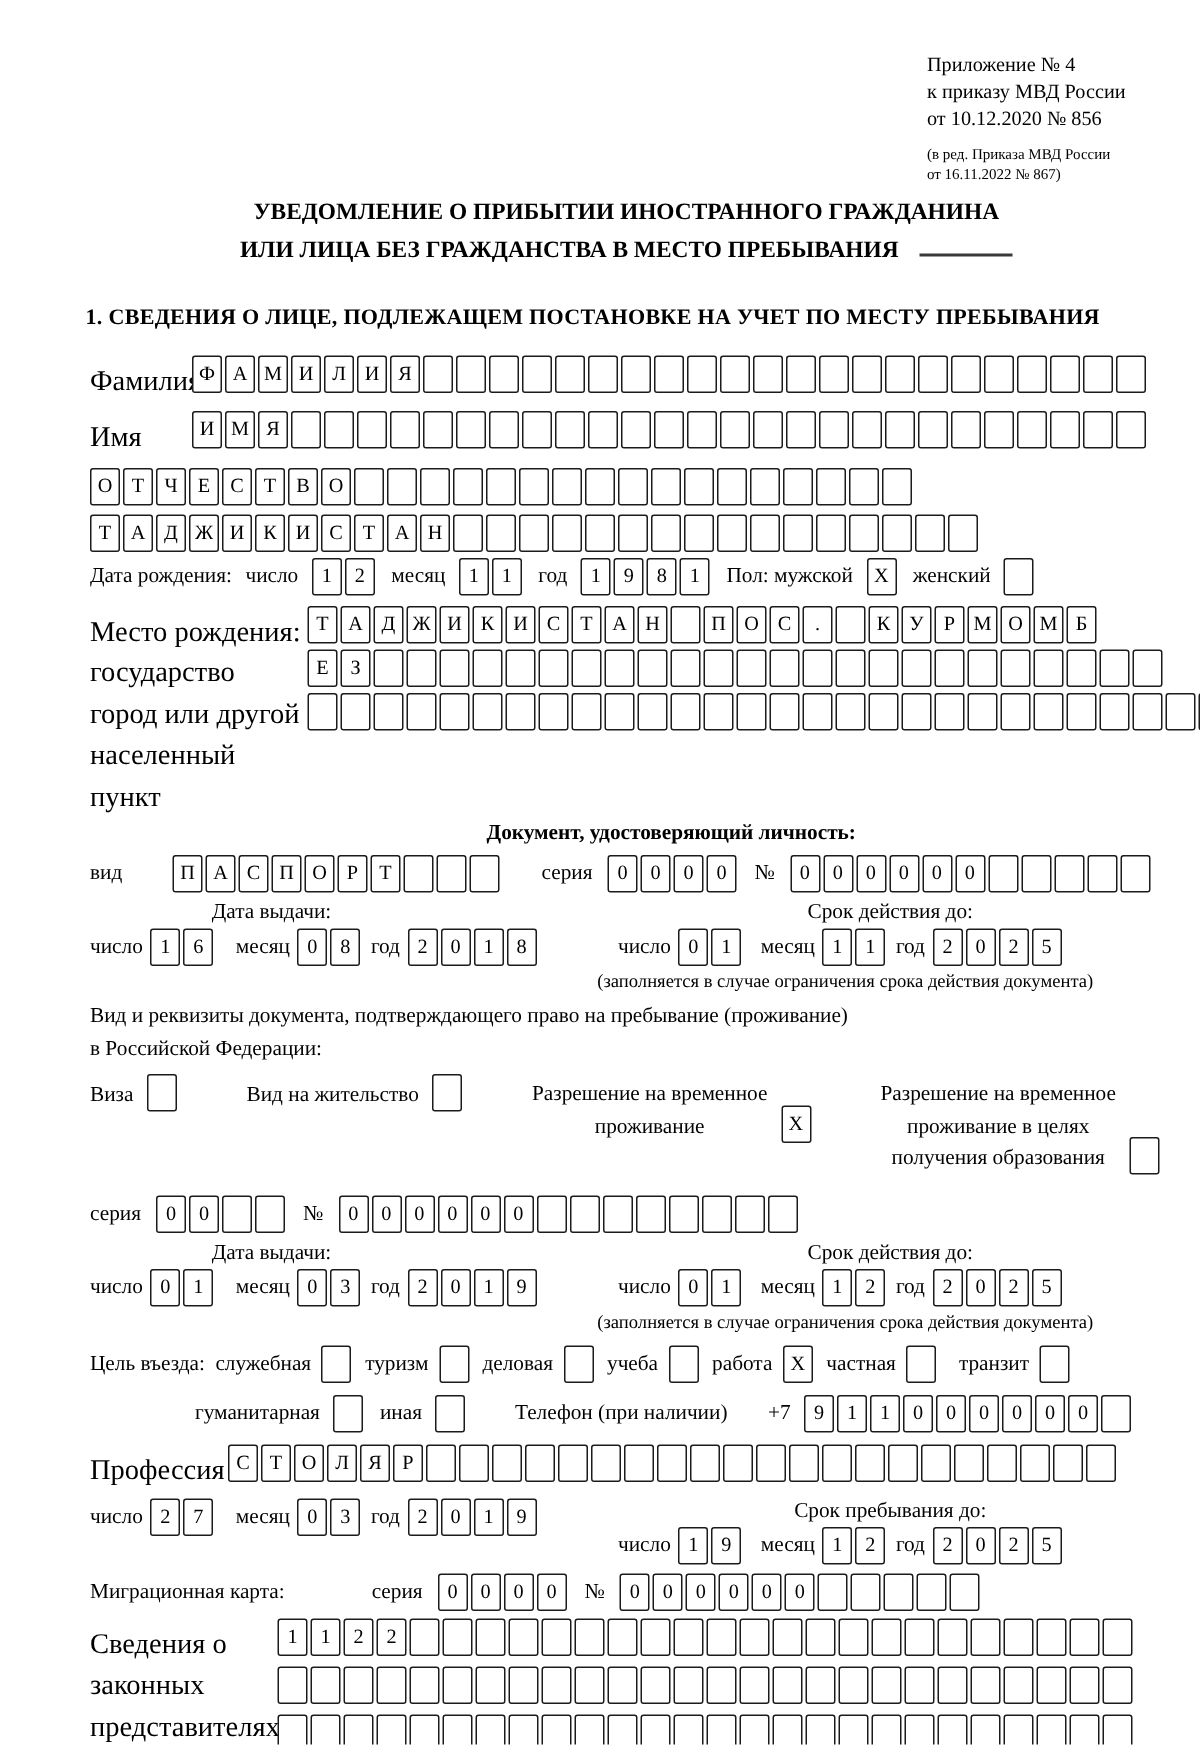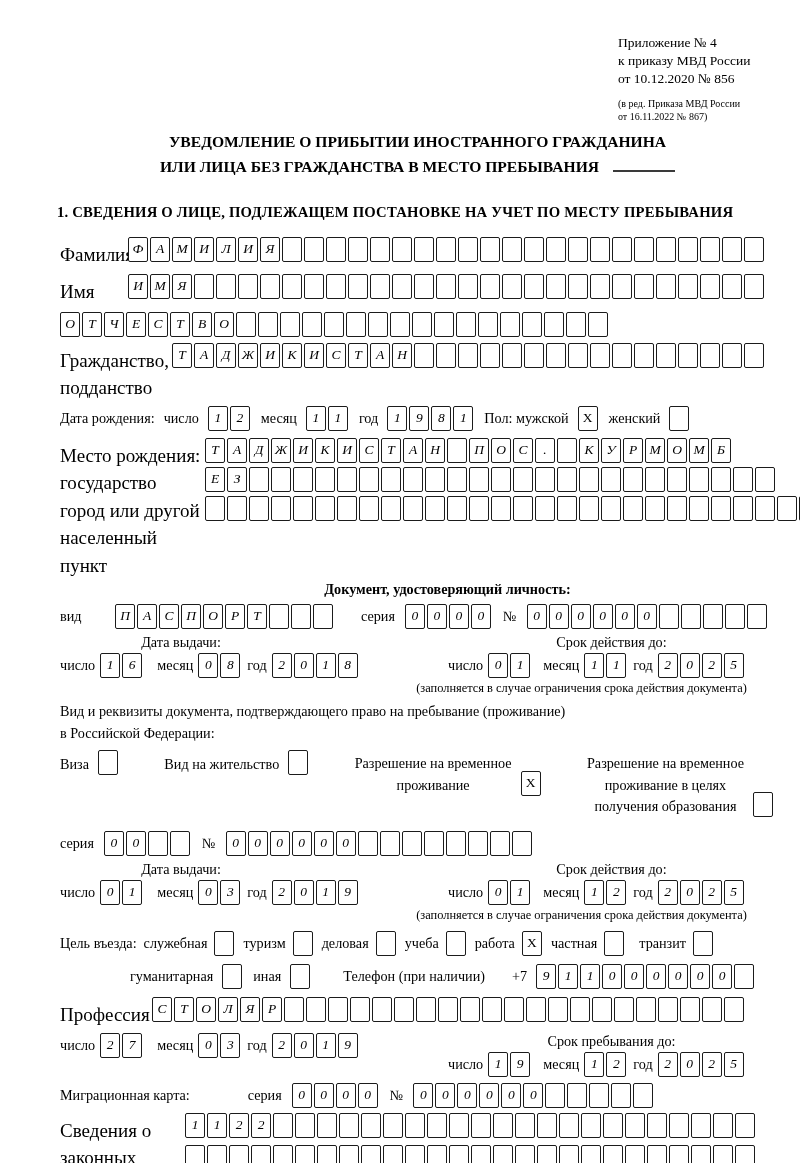--- a/index.html
+++ b/index.html
@@ -12,36 +12,36 @@
   .revision{margin-left:558px;font-size:10px;line-height:1.35;margin-top:8px;}
   .forma{text-align:right;font-weight:bold;font-size:14.5px;margin:20px 8px 6px 0;letter-spacing:.4px;}
 
   .title{text-align:center;font-weight:bold;font-size:15.6px;line-height:1.6;margin-top:6px;}
   .blank-line{display:inline-block;width:62px;border-bottom:2.2px solid #3a3a3a;height:.85em;margin-left:14px;}
   .sec-heading{font-weight:bold;font-size:14.7px;margin:24px 0 16px -3px;letter-spacing:.2px;white-space:nowrap;}
 
   
   .frow{display:flex;align-items:flex-start;margin-bottom:6px;}
   .flabel{font-size:19px;line-height:1.45;flex:none;padding-top:4px;}
-  .cells{white-space:nowrap;flex:none;line-height:0;font-style:italic;}
+  .cells{white-space:nowrap;flex:none;line-height:0;}
   .cell{display:inline-block;box-sizing:border-box;width:20px;height:25px;border:1.7px solid #1b1b1b;
         border-radius:2px;margin-right:2px;text-align:center;font-size:13.5px;line-height:21px;
         vertical-align:top;background:#fff;}
   .cellrow{margin-bottom:4px;line-height:0;white-space:nowrap;}
 
   .w68{width:68px;} .w112{width:112px;} .w145{width:145px;} .w92{width:92px;} .w125{width:125px;}
 
   
   .inl{display:flex;align-items:flex-start;column-gap:6px;font-size:14.2px;}
   .inl .lbl{padding-top:4px;white-space:nowrap;}
   .dgroup{display:flex;align-items:flex-start;column-gap:5px;font-size:14.2px;}
   .dgroup .lbl{padding-top:4px;}
 
   
-  .dates{display:flex;margin:4px 0 2px 0;gap:36px;}
+  .dates{display:flex;margin:4px 0 2px 0;}
   .dcol-l{width:352px;flex:none;}
   .dcol-r{flex:1;}
   .dheading{text-align:center;font-size:14.2px;margin-bottom:2px;}
   .dcol-l .dheading{margin-right:110px;}
   .dnote{font-size:12.4px;text-align:center;margin-top:3px;margin-left:-60px;white-space:nowrap;}
 
   .doc-heading{text-align:center;font-weight:bold;font-size:14.2px;margin:2px 0 6px 60px;}
   .intro{font-size:14.2px;line-height:1.55;margin:4px 0 2px 0;}
 
   .opts{display:flex;justify-content:space-between;align-items:flex-start;margin:6px 0 14px 0;}
@@ -81,24 +81,20 @@
   <div class="frow">
     <div class="flabel w68">Имя</div>
     <div class="cells"><span class="cell">И</span><span class="cell">М</span><span class="cell">Я</span><span class="cell"></span><span class="cell"></span><span class="cell"></span><span class="cell"></span><span class="cell"></span><span class="cell"></span><span class="cell"></span><span class="cell"></span><span class="cell"></span><span class="cell"></span><span class="cell"></span><span class="cell"></span><span class="cell"></span><span class="cell"></span><span class="cell"></span><span class="cell"></span><span class="cell"></span><span class="cell"></span><span class="cell"></span><span class="cell"></span><span class="cell"></span><span class="cell"></span><span class="cell"></span><span class="cell"></span><span class="cell"></span><span class="cell"></span></div>
   </div>
 
   <div class="frow">
     <div class="cells"><span class="cell">О</span><span class="cell">Т</span><span class="cell">Ч</span><span class="cell">Е</span><span class="cell">С</span><span class="cell">Т</span><span class="cell">В</span><span class="cell">О</span><span class="cell"></span><span class="cell"></span><span class="cell"></span><span class="cell"></span><span class="cell"></span><span class="cell"></span><span class="cell"></span><span class="cell"></span><span class="cell"></span><span class="cell"></span><span class="cell"></span><span class="cell"></span><span class="cell"></span><span class="cell"></span><span class="cell"></span><span class="cell"></span><span class="cell"></span></div>
   </div>
 
   <div class="frow" style="margin-bottom:4px;">
-    <div class="flabel w112">
-      <div>Гражданство,</div>
-      <div>подданство</div>
-    </div>
     <div class="cells"><span class="cell">Т</span><span class="cell">А</span><span class="cell">Д</span><span class="cell">Ж</span><span class="cell">И</span><span class="cell">К</span><span class="cell">И</span><span class="cell">С</span><span class="cell">Т</span><span class="cell">А</span><span class="cell">Н</span><span class="cell"></span><span class="cell"></span><span class="cell"></span><span class="cell"></span><span class="cell"></span><span class="cell"></span><span class="cell"></span><span class="cell"></span><span class="cell"></span><span class="cell"></span><span class="cell"></span><span class="cell"></span><span class="cell"></span><span class="cell"></span><span class="cell"></span><span class="cell"></span></div>
   </div>
 
   <div class="inl" style="margin-bottom:7px;column-gap:9px;">
     <span class="lbl">Дата рождения:</span>
     <span class="lbl">число</span>
     <span class="cells"><span class="cell">1</span><span class="cell">2</span></span>
     <span class="lbl">месяц</span>
     <span class="cells"><span class="cell">1</span><span class="cell">1</span></span>
     <span class="lbl">год</span>

